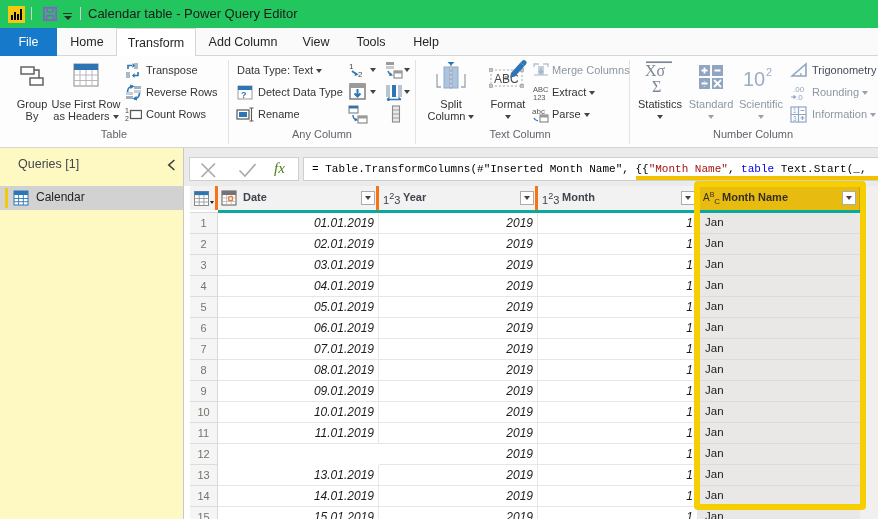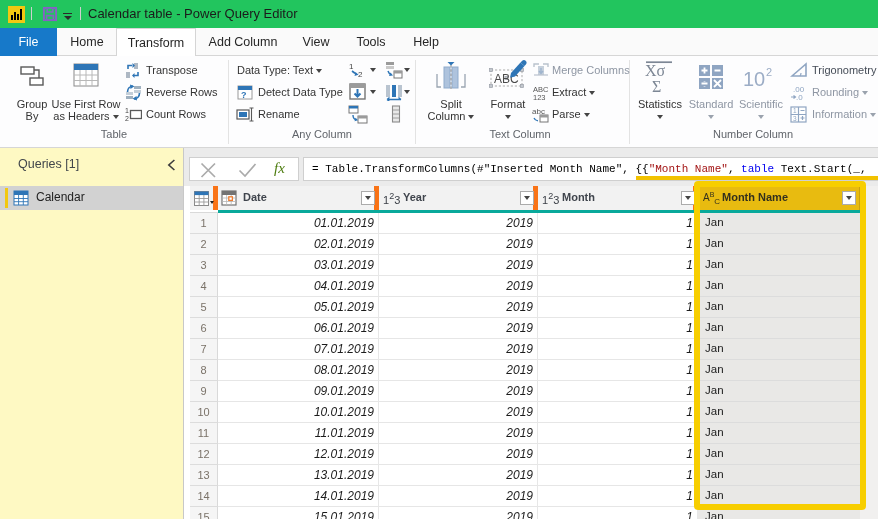--- a/index.html
+++ b/index.html
@@ -41,21 +41,21 @@
 
 
 #leftpane { left:0; top:148px; width:184px; height:371px; background:#fef9c3; border-right:1px solid #c8c8c8; }
 #queries-h { left:18px; top:9px; font-size:12.5px; color:#41464b; }
 #qsel { left:0; top:38px; width:183px; height:24px; background:#d2d2d2; }
 #qbar { left:5px; top:40px; width:3px; height:20px; background:#F2C811; }
 #qname { left:36px; top:42px; font-size:12px; color:#222; }
 
 
 #grid { left:190px; top:186px; width:688px; height:333px; background:#fff; }
-.hcell { position:absolute; top:0; height:24px; background:#f2f2f2; border-right:5px solid #f97316; font-size:11px; font-weight:bold; color:#40454d; }
+.hcell { position:absolute; top:0; height:24px; background:#f2f2f2; border-right:3px solid #f97316; font-size:11px; font-weight:bold; color:#40454d; }
 .hlabel { position:absolute; top:5px; }
 .fbtn { position:absolute; top:5px; width:14px; height:14px; background:#fff; border:1px solid #ababab; }
 .fbtn b { position:absolute; left:3px; top:4px; width:0; height:0; border-left:3.5px solid transparent; border-right:3.5px solid transparent; border-top:4.5px solid #444; }
 #tealline { left:28px; top:24px; width:642px; height:3px; background:#09a99b; }
 .row { position:absolute; left:0; width:688px; height:21px; }
 .gut { position:absolute; left:0; top:0; width:28px; height:21px; background:#f5f5f5; border-right:1px solid #d9d9d9; border-bottom:1px solid #dcdcdc; font-size:11px; color:#7a7268; text-align:center; line-height:20px; }
 .c1 { position:absolute; left:28px; width:161px; } .c2 { position:absolute; left:189px; width:159px; }
 .c3 { position:absolute; left:348px; width:160px; } .c4 { position:absolute; left:508px; width:162px; }
 .cell { top:0; height:21px; background:#fff; border-right:1px solid #e7e7e7; border-bottom:1px solid #e6e6e6; font-size:12px; color:#1c1c1c; font-style:italic; text-align:right; padding:3px 4px 0 0; }
 .cell.mn { background:#e9e8e6; border-bottom:1px solid #dcdcdc; border-right:none; font-style:normal; text-align:left; padding:3px 0 0 7px; font-size:11.5px; }
@@ -424,21 +424,20 @@
       </div>
     <div class="row" style="top:237px">
         <div class="gut">11</div>
         <div class="cell c1">11.01.2019</div>
         <div class="cell c2">2019</div>
         <div class="cell c3">1</div>
         <div class="cell mn c4">Jan</div>
       </div>
     <div class="row" style="top:258px">
         <div class="gut">12</div>
-        <div class="cell c1">12.01.2019</div>
         <div class="cell c2">2019</div>
         <div class="cell c3">1</div>
         <div class="cell mn c4">Jan</div>
       </div>
     <div class="row" style="top:279px">
         <div class="gut">13</div>
         <div class="cell c1">13.01.2019</div>
         <div class="cell c2">2019</div>
         <div class="cell c3">1</div>
         <div class="cell mn c4">Jan</div>

